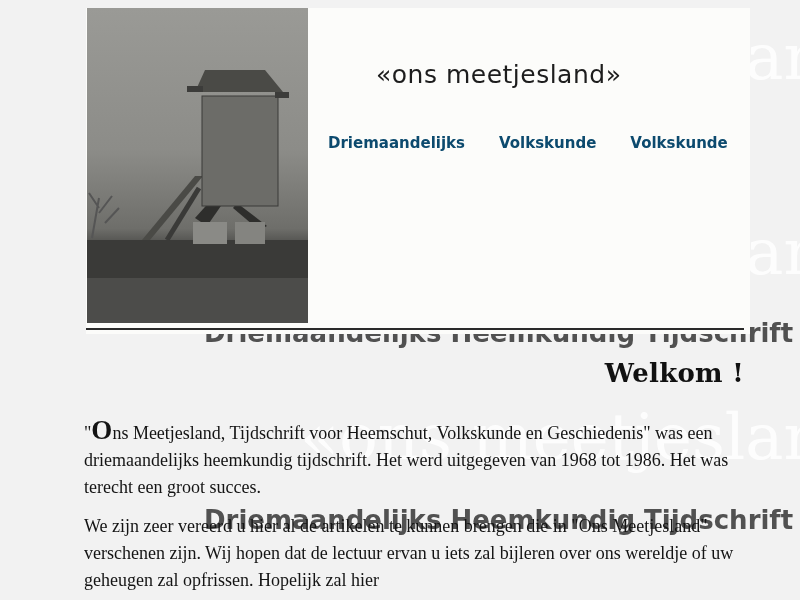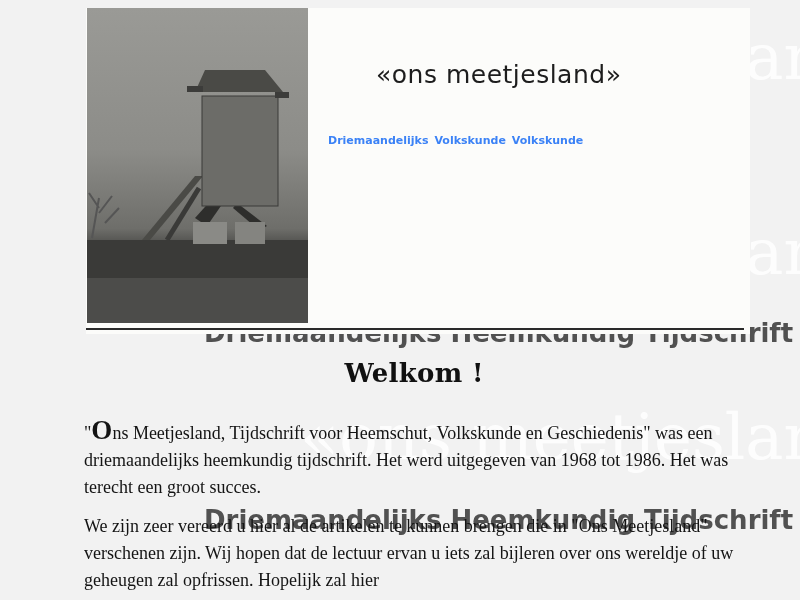--- a/index.html
+++ b/index.html
@@ -33,30 +33,30 @@
   }
   .photo svg { position: absolute; left: 0; top: 0; }
   .banner-title {
     position: absolute; left: 0; width: 664px; top: 52px; padding-left: 240px; box-sizing: border-box;
     text-align: left;
     font-family: "DejaVu Sans", sans-serif; font-size: 25px; color: #1d1d1d; letter-spacing: 0.5px;
   }
   .banner-title span { display: inline-block; margin-left: 50px; }
   .banner-sub {
     position: absolute; top: 126px; left: 242px;
-    font-family: "DejaVu Sans", sans-serif; font-weight: bold; font-size: 11px; color: #3b82f6;
-    display: flex; gap: 6px; white-space: nowrap;
+    font-family: "DejaVu Sans", sans-serif; font-weight: bold; font-size: 15px; color: #0c4a6e;
+    display: flex; gap: 34px; white-space: nowrap;
   }
   .banner-rule {
     position: absolute; left: 0; top: 320px; width: 658px; height: 2px; background: #2a2a2a;
   }
   
   .content { position: absolute; left: 84px; top: 358px; width: 660px; z-index: 2; }
   h1 {
-    margin: 0; text-align: center; font-size: 26px; font-weight: bold; color: #111;
+    margin: 0; text-align: right; font-size: 26px; font-weight: bold; color: #111;
     font-family: "DejaVu Serif", "Liberation Serif", serif; letter-spacing: 0.3px;
   }
   p {
     margin: 0; font-size: 18px; line-height: 27px; color: #141414;
     font-family: "Liberation Serif", "DejaVu Serif", serif;
   }
   p.first { margin-top: 29px; }
   p.second { margin-top: 12px; }
   .dropcap { font-size: 27px; font-weight: bold; }
 </style>

